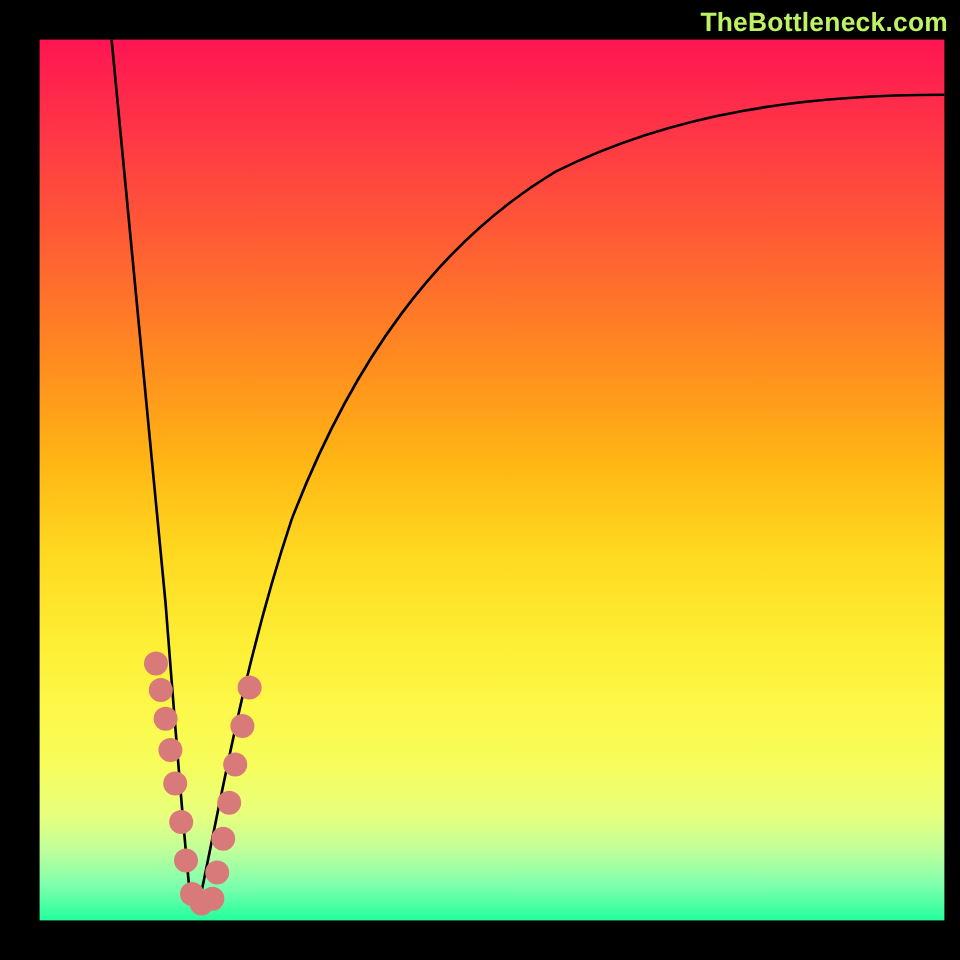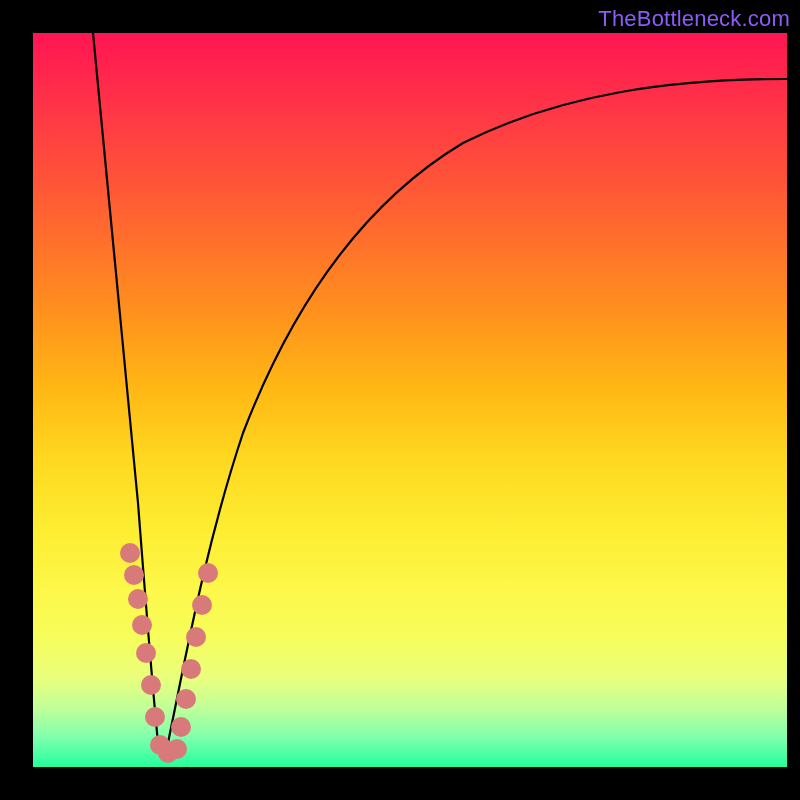--- a/index.html
+++ b/index.html
@@ -35,23 +35,23 @@
       #e8ff7d 88%,
       #c0ff9a 92%,
       #7fffad 96%,
       #23ff9d 100%
     );
   }
   .watermark {
     position: absolute;
     top: 6px;
     right: 10px;
-    color: #8b5cf6;
+    color: #bef264;
     font-size: 22px;
-    font-weight: 400;
+    font-weight: 700;
     letter-spacing: 0.2px;
   }
   svg.curves {
     position: absolute;
     left: 33px;
     top: 33px;
     width: 754px;
     height: 734px;
     overflow: visible;
   }

